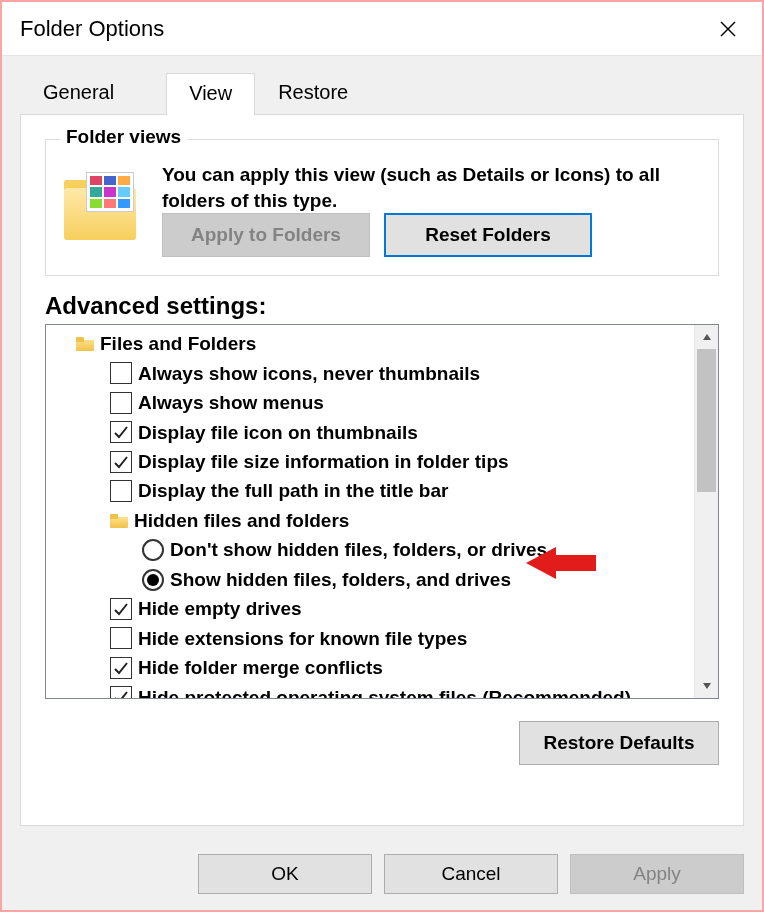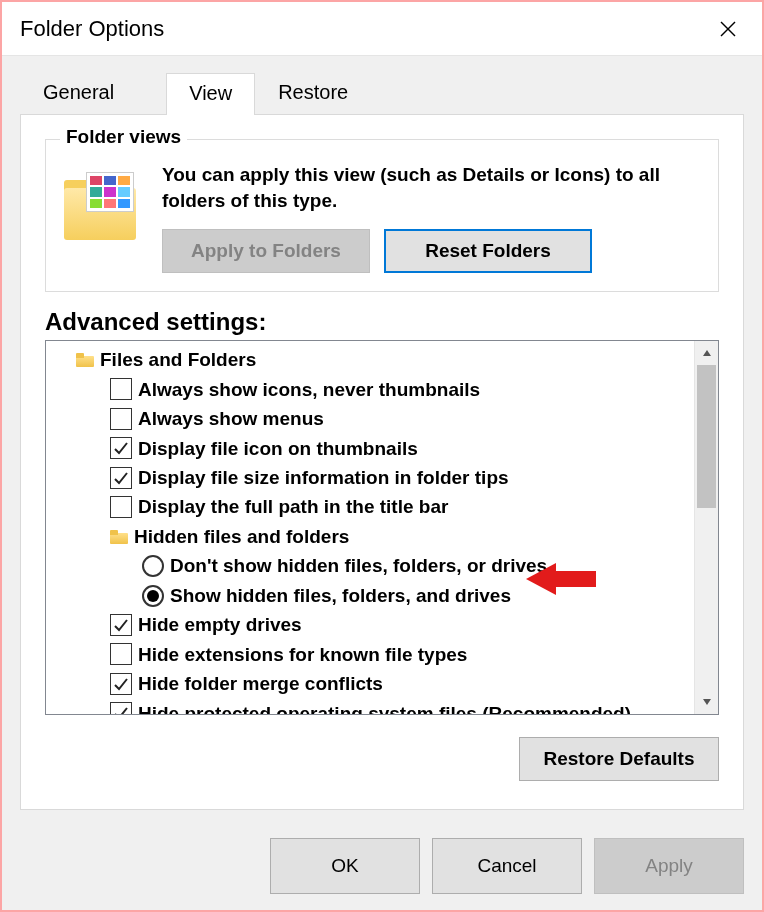--- a/index.html
+++ b/index.html
@@ -122,21 +122,21 @@
   .folder-icon .thumbs span { background:#d46; }
   .folder-icon .thumbs span:nth-child(2){background:#46c;}
   .folder-icon .thumbs span:nth-child(3){background:#fa4;}
   .folder-icon .thumbs span:nth-child(4){background:#3a9;}
   .folder-icon .thumbs span:nth-child(5){background:#c3c;}
   .folder-icon .thumbs span:nth-child(6){background:#6cf;}
   .folder-icon .thumbs span:nth-child(7){background:#8d3;}
   .folder-icon .thumbs span:nth-child(8){background:#f77;}
   .folder-icon .thumbs span:nth-child(9){background:#39f;}
 
-  .groupright { flex:1; display:flex; flex-direction:column; gap:16px;}
+  .groupright { flex:1; display:flex; flex-direction:column; gap:0;}
   .groupright .desc { font-size:19px; line-height:1.35;}
   .btnrow { display:flex; gap:14px;}
   .btn {
     font: inherit; font-size:19px;
     background:#e1e1e1;
     border:1px solid #adadad;
     padding:10px 0;
     width:208px;
     color:#000;
     cursor:pointer;
@@ -200,21 +200,21 @@
   
   .restore-row{ display:flex; justify-content:flex-end; margin-top:22px;}
   .restore-row .btn{ width:200px;}
 
   
   .dlg-buttons{
     display:flex; justify-content:flex-end; gap:12px;
     padding: 12px 18px 16px 18px;
     background:#f0f0f0;
   }
-  .dlg-buttons .btn{ width:150px; padding:16px 0;}
+  .dlg-buttons .btn{ width:174px; padding:8px 0;}
 </style>
 </head>
 <body>
 
 <div class="dialog">
 
   <div class="titlebar">
     <div class="title">Folder Options</div>
     <div class="close">
       <svg width="18" height="18" viewBox="0 0 18 18">

